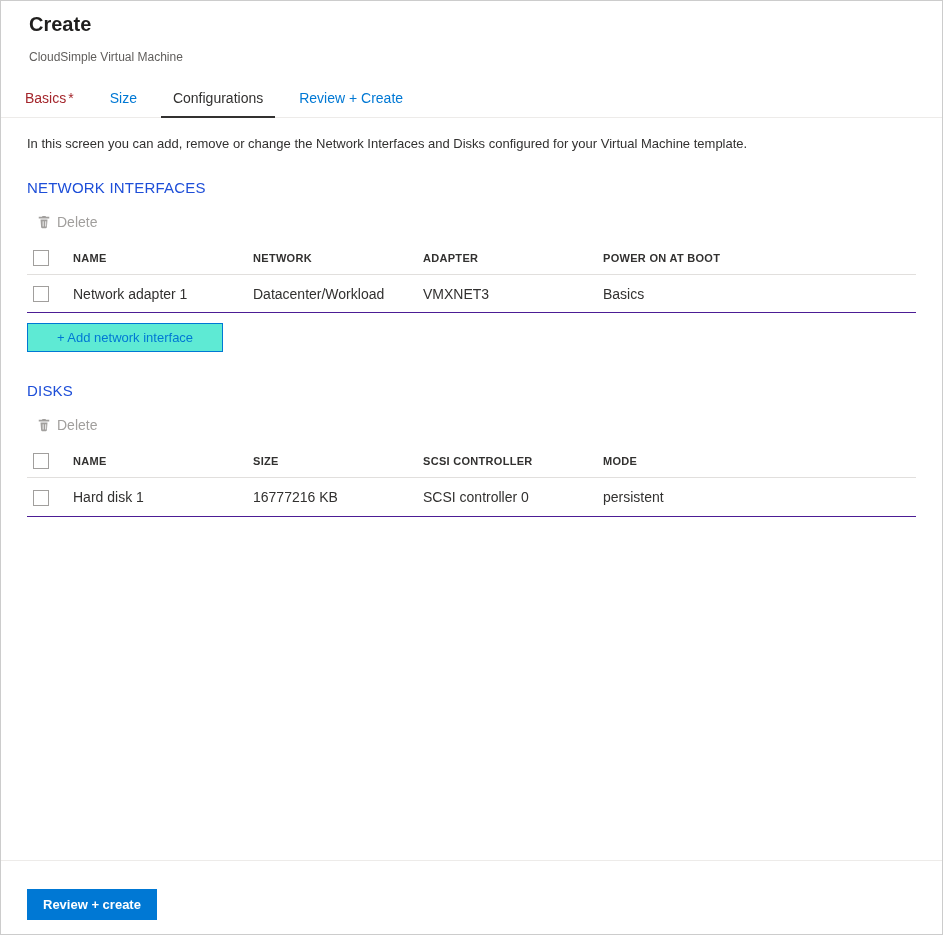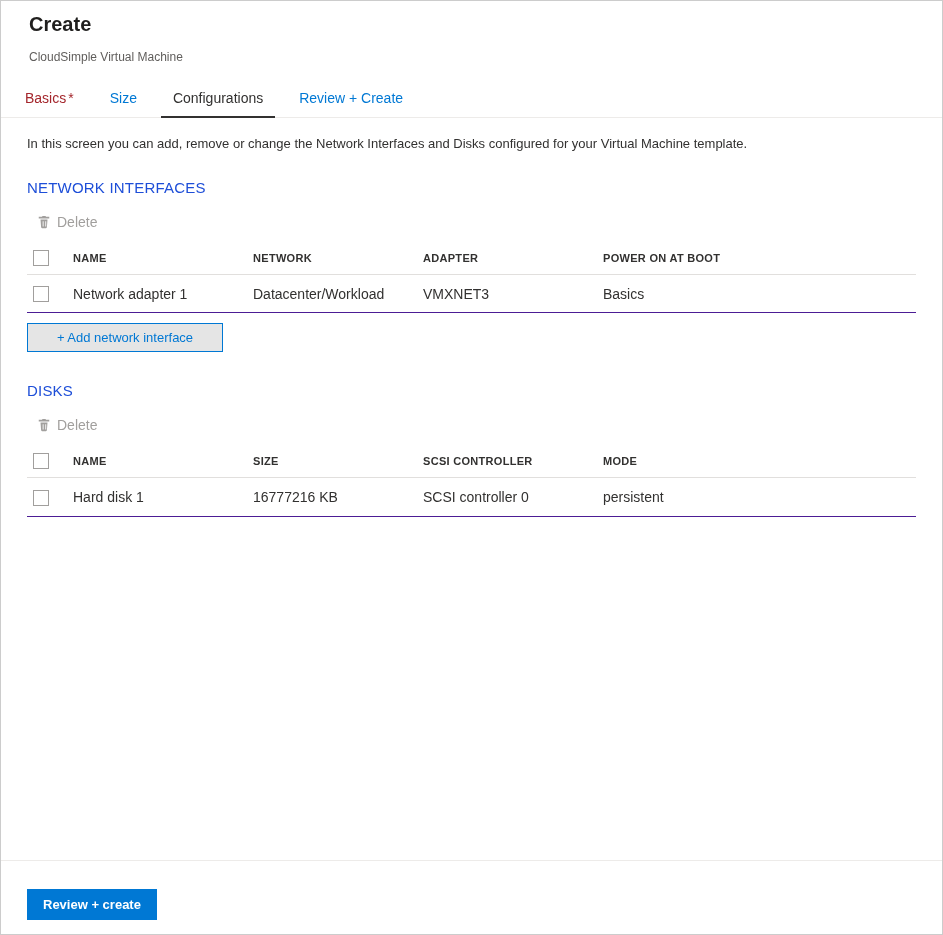--- a/index.html
+++ b/index.html
@@ -119,21 +119,21 @@
   height: 16px;
   border: 1px solid #a19f9d;
   background: #fff;
   display: inline-block;
   vertical-align: middle;
 }
 
 .add-btn {
   display: inline-block;
   border: 1px solid #0078d4;
-  background: #e5e5e5;
+  background: #5eead4;
   color: #0078d4;
   font-size: 13px;
   padding: 6px 14px;
   cursor: pointer;
   margin-bottom: 30px;
   min-width: 196px;
   text-align: center;
 }
 
 .footer {

